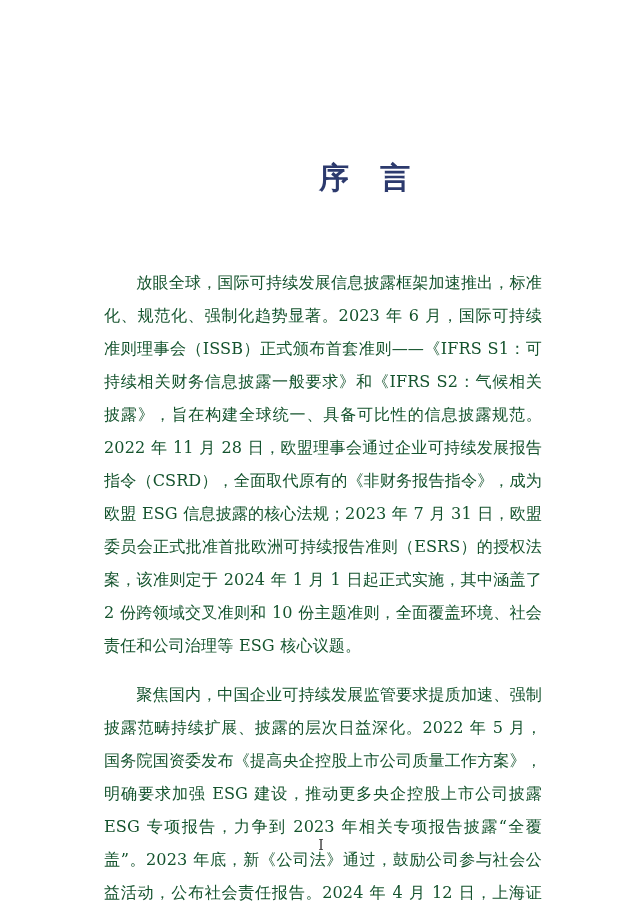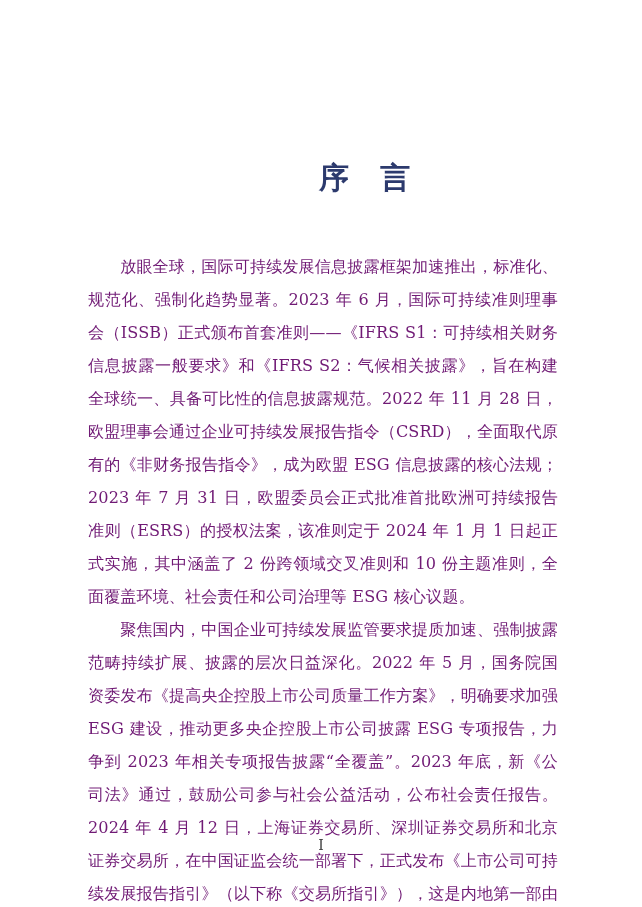--- a/index.html
+++ b/index.html
@@ -39,25 +39,25 @@
   }
 
   .body-block {
     position: absolute;
     top: 250px;
     left: 88px;
     width: 470px;
   }
 
   .para {
-    margin: 0;
+    margin: 16px;
     font-family: "DejaVu Serif", "Liberation Serif", serif;
     font-size: 16.1px;
     line-height: 33px;
-    color: #701a75;
+    color: #14532d;
     text-align: justify;
     text-justify: inter-character;
     text-indent: 2em;
     letter-spacing: 0.005em;
     word-spacing: 0.02em;
     hyphens: none;
   }
 
   .para + .para {
     margin-top: 0;

